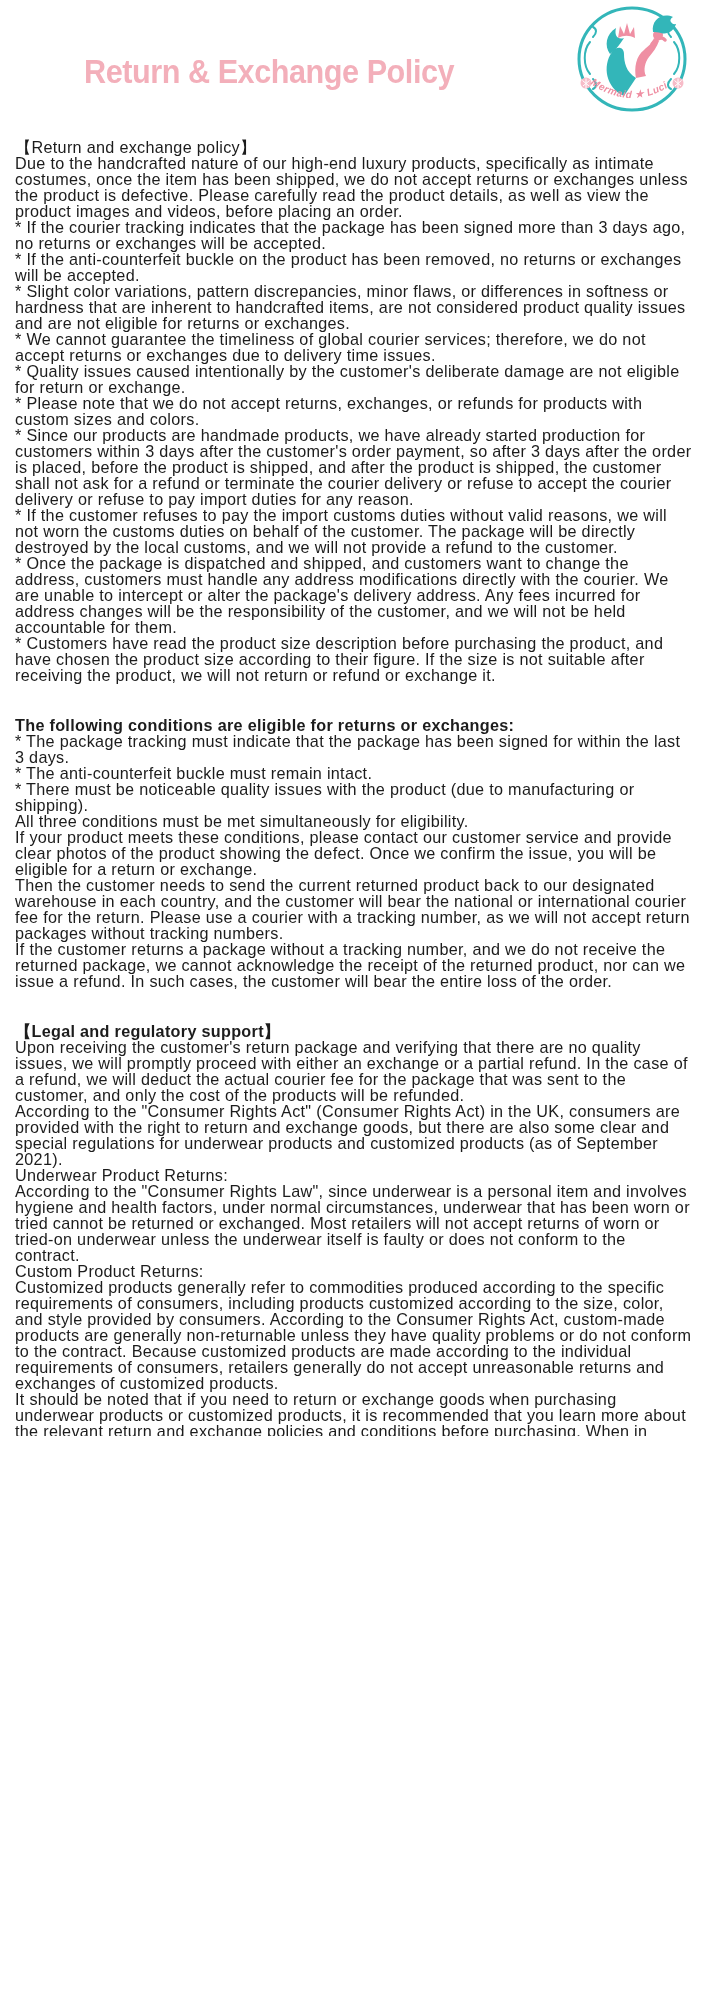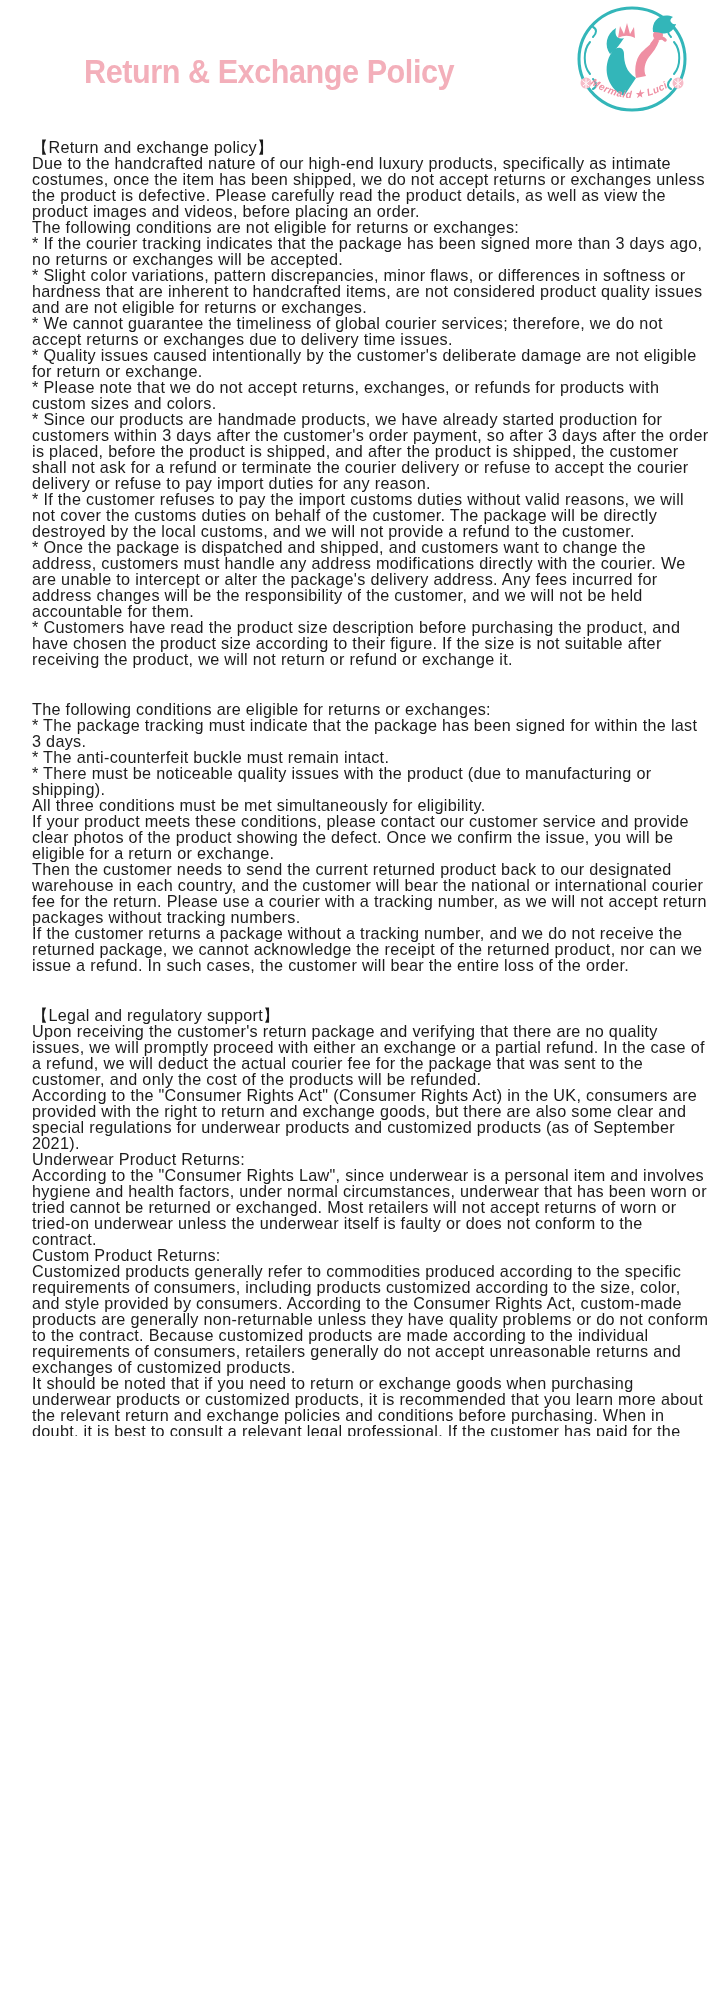--- a/index.html
+++ b/index.html
@@ -22,27 +22,27 @@
   .logo{position:absolute;left:574px;top:4px;width:116px;height:112px;}
   .lg-white{fill:#ffffff;stroke:var(--logo_teal);}
   .lg-ts{fill:none;stroke:var(--logo_teal);stroke-width:2;stroke-linecap:round;}
   .lg-teal{fill:var(--logo_teal);}
   .lg-pinkfill{fill:var(--logo_pink);}
   .lg-pinks{fill:none;stroke:var(--logo_pink);stroke-linecap:round;}
   .lg-shell{fill:#f7bcc8;}
   .lg-shell-line{fill:none;stroke:#ffffff;stroke-width:1;}
   .lg-text{font-size:10px;font-style:italic;font-weight:700;fill:var(--logo_pink);letter-spacing:.5px;}
   .body{
-    position:absolute;left:32px;top:139px;width:678px;
+    position:absolute;left:15px;top:139px;width:678px;
     font-size:16.2px;line-height:16px;letter-spacing:.3px;
     color:var(--body_text);
   }
   .para{margin:0;}
   .sp1{}
-  .sp2{margin-top:34px;}
+  .sp2{margin-top:34px;font-weight:bold;}
   .sig{
     position:absolute;top:1863px;right:24px;
     font-size:12px;font-weight:700;color:#121212;letter-spacing:.4px;
   }
   .avatars{
     position:absolute;left:173px;top:1915px;height:46px;
     display:flex;align-items:center;gap:24px;
   }
   .avatar{width:38px;height:38px;display:block;}
   .avatar.big{width:46px;height:46px;margin-left:-9px;}
@@ -76,28 +76,28 @@
     </g>
     <path id="logo-text-path" d="M20,82 Q58,106 96,82" fill="none"></path>
     <text class="lg-text">
       <textPath href="#logo-text-path" startOffset="50%" text-anchor="middle">Mermaid ★ Lucia</textPath>
     </text>
   </svg>
 
   <div class="body" id="policy-body">
       <div class="para sp0">【Return and exchange policy】</div>
       <div class="para sp0">Due to the handcrafted nature of our high-end luxury products, specifically as intimate costumes, once the item has been shipped, we do not accept returns or exchanges unless the product is defective. Please carefully read the product details, as well as view the product images and videos, before placing an order.</div>
-      <div class="para sp0">The following conditions are not eligible for returns or exchanges:</div>
       <div class="para sp0">* If the courier tracking indicates that the package has been signed more than 3 days ago, no returns or exchanges will be accepted.</div>
+      <div class="para sp0">* If the anti-counterfeit buckle on the product has been removed, no returns or exchanges will be accepted.</div>
       <div class="para sp0">* Slight color variations, pattern discrepancies, minor flaws, or differences in softness or hardness that are inherent to handcrafted items, are not considered product quality issues and are not eligible for returns or exchanges.</div>
       <div class="para sp0">* We cannot guarantee the timeliness of global courier services; therefore, we do not accept returns or exchanges due to delivery time issues.</div>
       <div class="para sp0">* Quality issues caused intentionally by the customer's deliberate damage are not eligible for return or exchange.</div>
       <div class="para sp0">* Please note that we do not accept returns, exchanges, or refunds for products with custom sizes and colors.</div>
       <div class="para sp0">* Since our products are handmade products, we have already started production for customers within 3 days after the customer's order payment, so after 3 days after the order is placed, before the product is shipped, and after the product is shipped, the customer shall not ask for a refund or terminate the courier delivery or refuse to accept the courier delivery or refuse to pay import duties for any reason.</div>
-      <div class="para sp0">* If the customer refuses to pay the import customs duties without valid reasons, we will not cover the customs duties on behalf of the customer. The package will be directly destroyed by the local customs, and we will not provide a refund to the customer.</div>
+      <div class="para sp0">* If the customer refuses to pay the import customs duties without valid reasons, we will not worn the customs duties on behalf of the customer. The package will be directly destroyed by the local customs, and we will not provide a refund to the customer.</div>
       <div class="para sp0">* Once the package is dispatched and shipped, and customers want to change the address, customers must handle any address modifications directly with the courier. We are unable to intercept or alter the package's delivery address. Any fees incurred for address changes will be the responsibility of the customer, and we will not be held accountable for them.</div>
       <div class="para sp0">* Customers have read the product size description before purchasing the product, and have chosen the product size according to their figure. If the size is not suitable after receiving the product, we will not return or refund or exchange it.</div>
       <div class="para sp2">The following conditions are eligible for returns or exchanges:</div>
       <div class="para sp0">* The package tracking must indicate that the package has been signed for within the last 3 days.</div>
       <div class="para sp0">* The anti-counterfeit buckle must remain intact.</div>
       <div class="para sp0">* There must be noticeable quality issues with the product (due to manufacturing or shipping).</div>
       <div class="para sp0">All three conditions must be met simultaneously for eligibility.</div>
       <div class="para sp1">If your product meets these conditions, please contact our customer service and provide clear photos of the product showing the defect. Once we confirm the issue, you will be eligible for a return or exchange.</div>
       <div class="para sp1">Then the customer needs to send the current returned product back to our designated warehouse in each country, and the customer will bear the national or international courier fee for the return. Please use a courier with a tracking number, as we will not accept return packages without tracking numbers.</div>
       <div class="para sp1">If the customer returns a package without a tracking number, and we do not receive the returned package, we cannot acknowledge the receipt of the returned product, nor can we issue a refund. In such cases, the customer will bear the entire loss of the order.</div>

